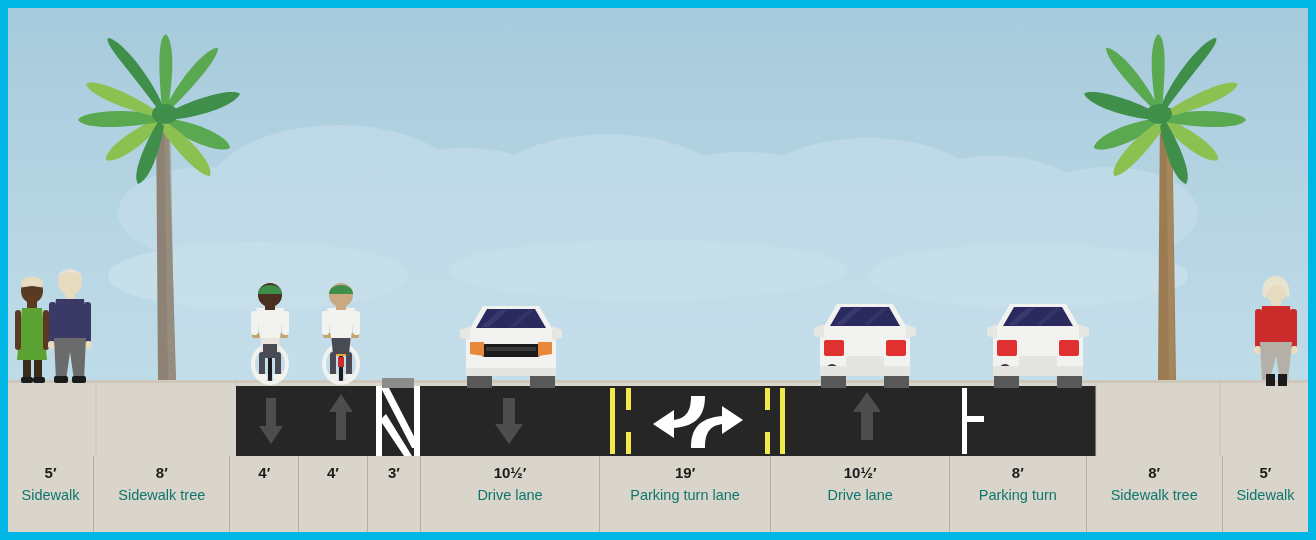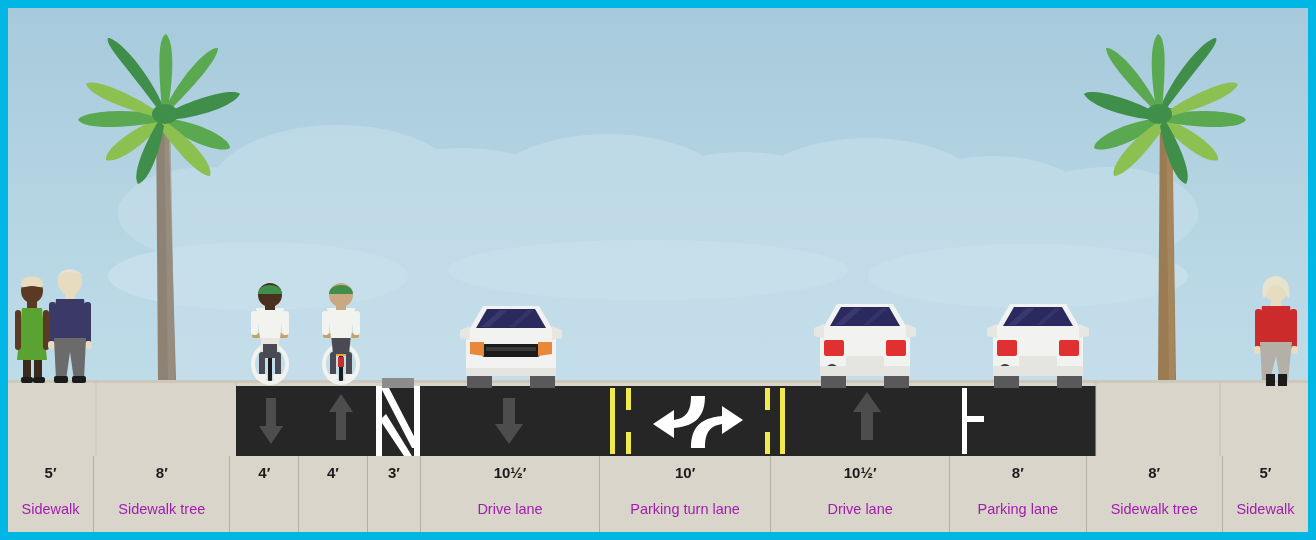--- a/index.html
+++ b/index.html
@@ -51,23 +51,23 @@
   }
   .lbl-cell:first-child { border-left: none; }
   .lbl-width {
     font-size: 15px;
     font-weight: bold;
     color: #1b1b1b;
     line-height: 1;
     white-space: nowrap;
   }
   .lbl-name {
-    margin-top: 22px;
+    margin-top: 8px;
     font-size: 14.5px;
-    color: #a21caf;
+    color: #0f766e;
     line-height: 1;
     white-space: nowrap;
   }
 </style>
 </head>
 <body>
 
 <div id="frame">
   <div id="stage">
 
@@ -366,30 +366,30 @@
       </div>
       <div class="lbl-cell" style="flex:54 0 0">
         <span class="lbl-width">3′</span>
         <span class="lbl-name"></span>
       </div>
       <div class="lbl-cell" style="flex:184 0 0">
         <span class="lbl-width">10½′</span>
         <span class="lbl-name">Drive lane</span>
       </div>
       <div class="lbl-cell" style="flex:176 0 0">
-        <span class="lbl-width">10′</span>
+        <span class="lbl-width">19′</span>
         <span class="lbl-name">Parking turn lane</span>
       </div>
       <div class="lbl-cell" style="flex:184 0 0">
         <span class="lbl-width">10½′</span>
         <span class="lbl-name">Drive lane</span>
       </div>
       <div class="lbl-cell" style="flex:140 0 0">
         <span class="lbl-width">8′</span>
-        <span class="lbl-name">Parking lane</span>
+        <span class="lbl-name">Parking turn</span>
       </div>
       <div class="lbl-cell" style="flex:140 0 0">
         <span class="lbl-width">8′</span>
         <span class="lbl-name">Sidewalk tree</span>
       </div>
       <div class="lbl-cell" style="flex:88 0 0">
         <span class="lbl-width">5′</span>
         <span class="lbl-name">Sidewalk</span>
       </div>
     </div>

